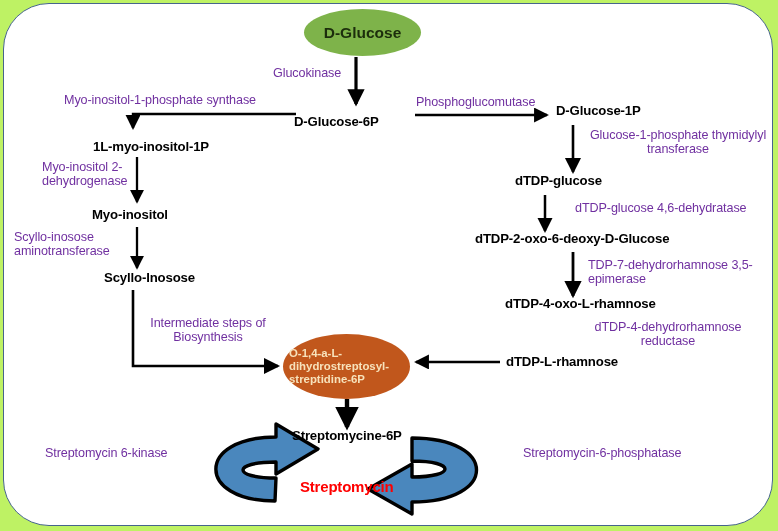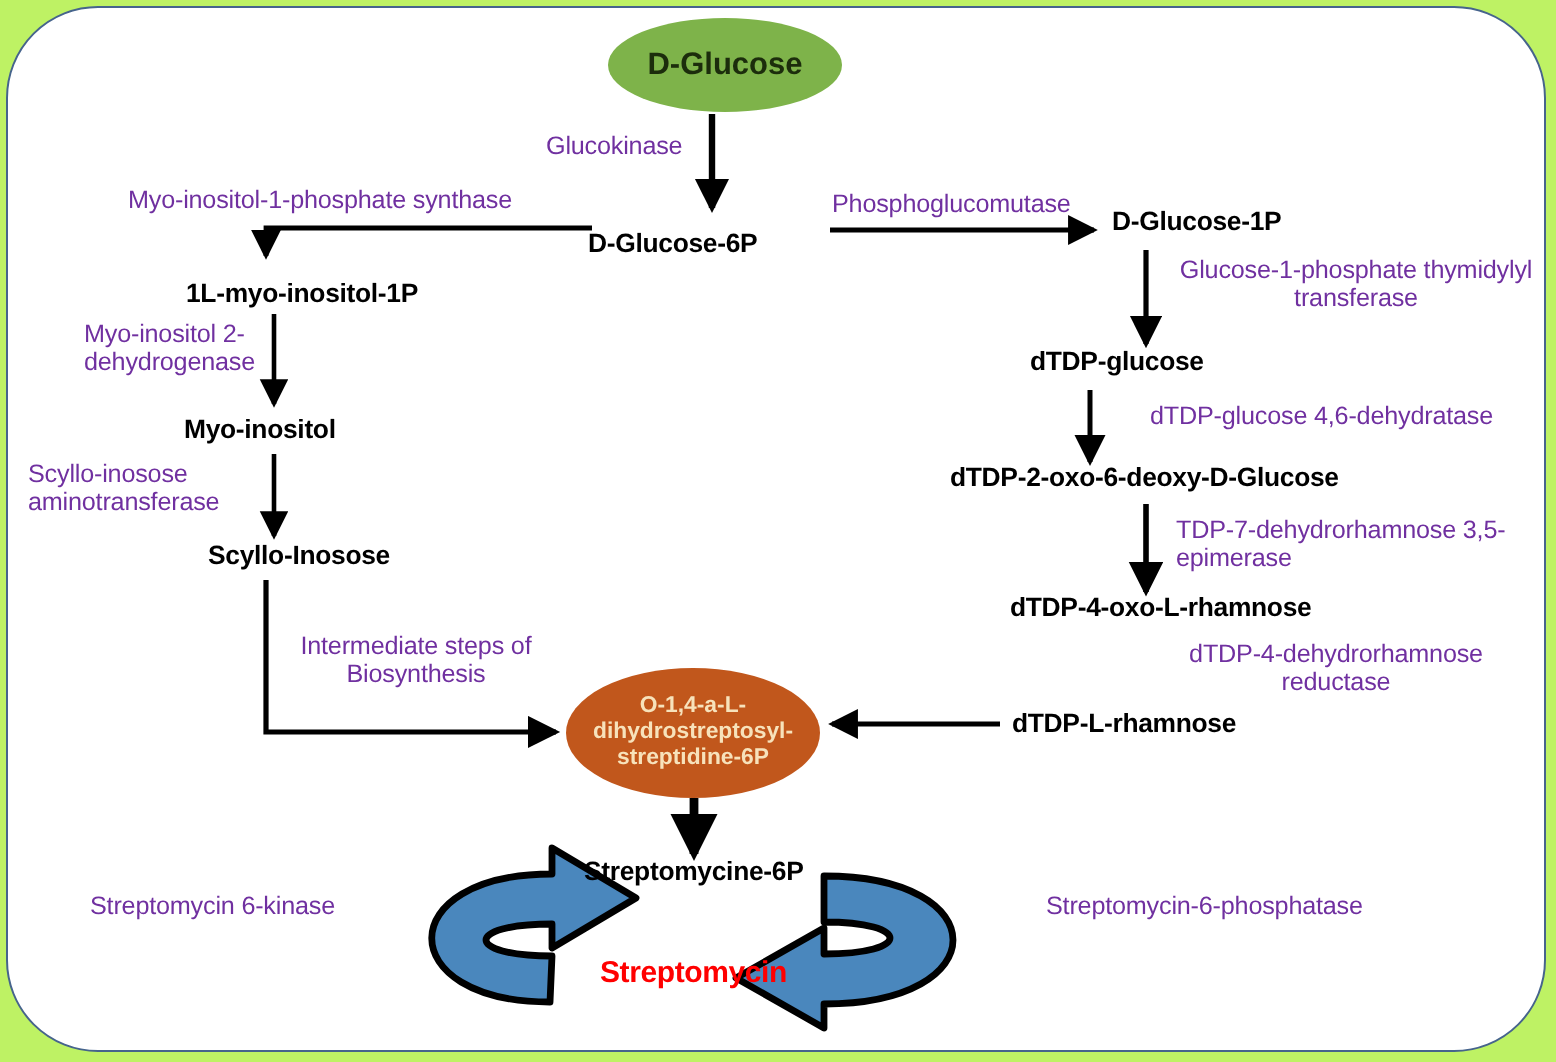--- a/index.html
+++ b/index.html
@@ -66,21 +66,20 @@
     font-size: 15.5px;
     font-weight: 600;
   }
   .ellipse-orange {
     position: absolute;
     left: 283px; top: 334px;
     width: 127px; height: 65px;
     background: #c1571c;
     border-radius: 50%;
     display: flex; align-items: center; justify-content: center;
-    text-align: center;
     color: #f7e2bb;
     font-size: 11.4px;
     font-weight: 600;
     line-height: 1.15;
     padding: 0 6px;
     box-sizing: border-box;
   }
   .strep-red {
     color: #ff0000;
     font-size: 15px;

